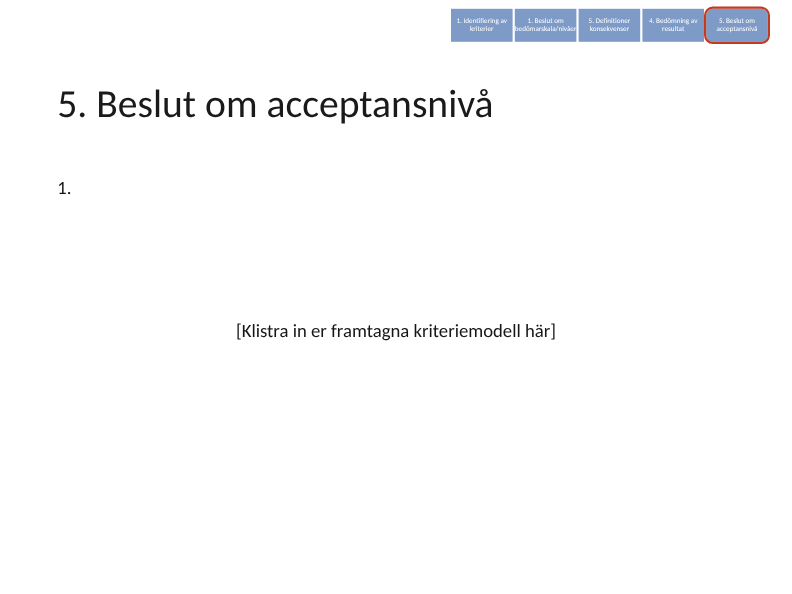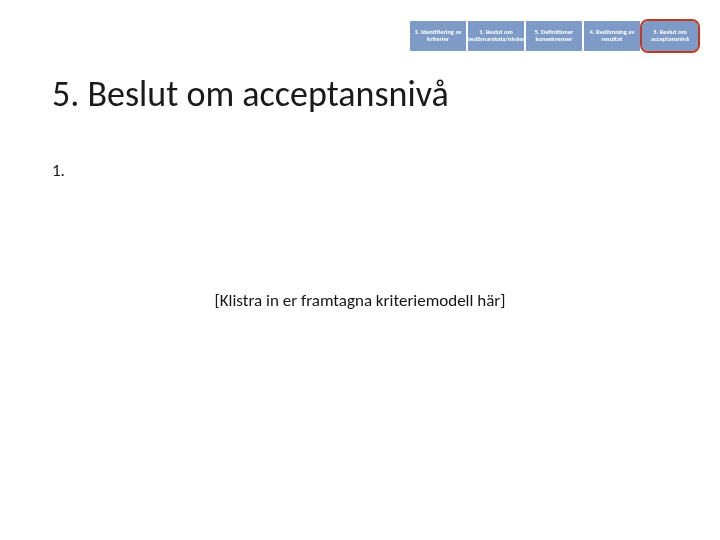--- a/index.html
+++ b/index.html
@@ -14,25 +14,24 @@
     overflow: hidden;
   }
   .slide {
     width: 720px;
     height: 540px;
     position: relative;
     box-sizing: border-box;
   }
   .chevron-nav {
     position: absolute;
-    top: 21px;
+    top: 8px;
     right: 22px;
     display: flex;
     gap: 2px;
-    font-weight: bold;
   }
   .chevron {
     position: relative;
     width: 56px;
     height: 30px;
     background: #7e9bc8;
     color: #fff;
     font-size: 6.5px;
     line-height: 1.15;
     display: flex;

